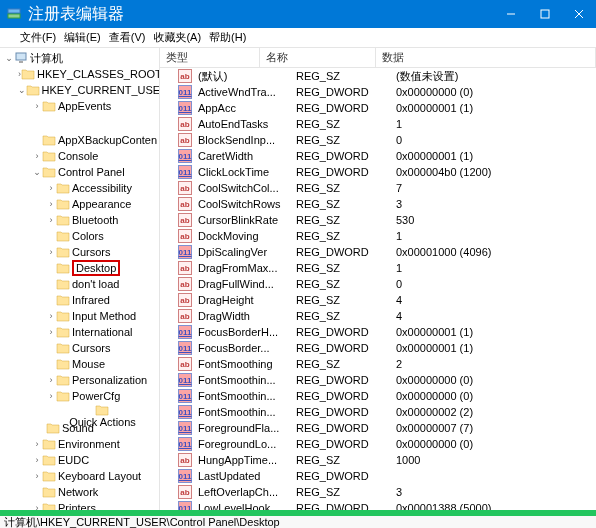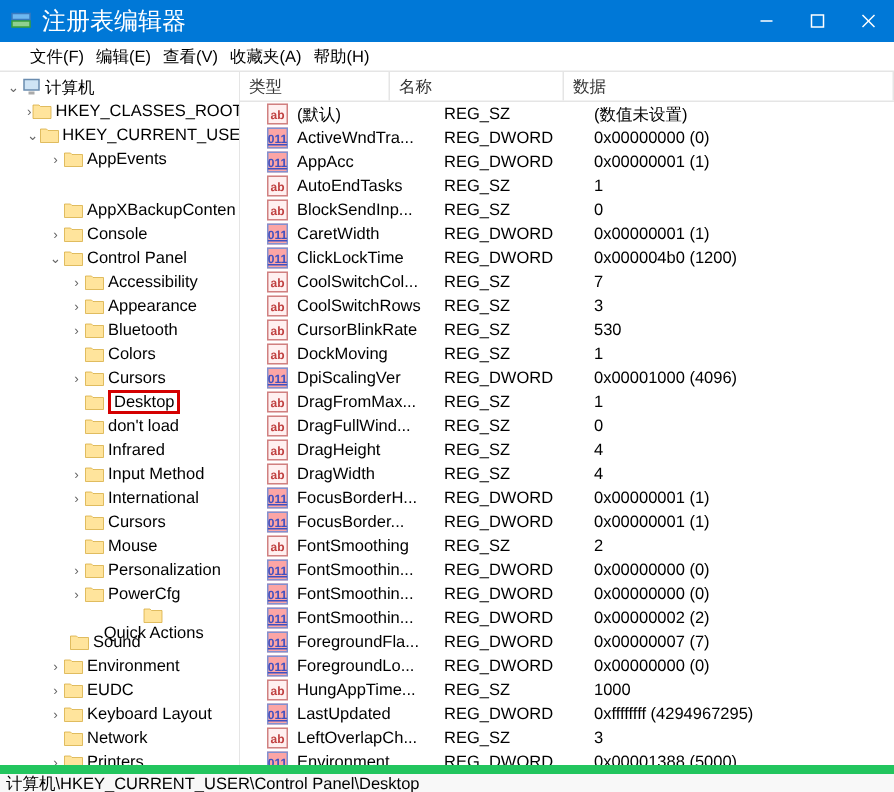--- a/index.html
+++ b/index.html
@@ -492,31 +492,30 @@
         <div class="list-row">
           <span class="val-icon sz">ab</span>
           <span class="cell col-name" style="width: 98px;">HungAppTime...</span>
           <span class="cell col-type">REG_SZ</span>
           <span class="cell col-data">1000</span>
         </div>
         <div class="list-row">
           <span class="val-icon dw">011</span>
           <span class="cell col-name" style="width: 98px;">LastUpdated</span>
           <span class="cell col-type">REG_DWORD</span>
-          <span class="cell col-data">0xffffffff (4294967295)</span>
         </div>
         <div class="list-row">
           <span class="val-icon sz">ab</span>
           <span class="cell col-name" style="width: 98px;">LeftOverlapCh...</span>
           <span class="cell col-type">REG_SZ</span>
           <span class="cell col-data">3</span>
         </div>
         <div class="list-row">
           <span class="val-icon dw">011</span>
-          <span class="cell col-name" style="width: 98px;">Environment...</span>
+          <span class="cell col-name" style="width: 98px;">LowLevelHook...</span>
           <span class="cell col-type">REG_DWORD</span>
           <span class="cell col-data">0x00001388 (5000)</span>
         </div>
       </div>
   </div>
 </div>
 
 <div class="statusbar">
   <span>计算机\HKEY_CURRENT_USER\Control Panel\Desktop</span>
 </div>

